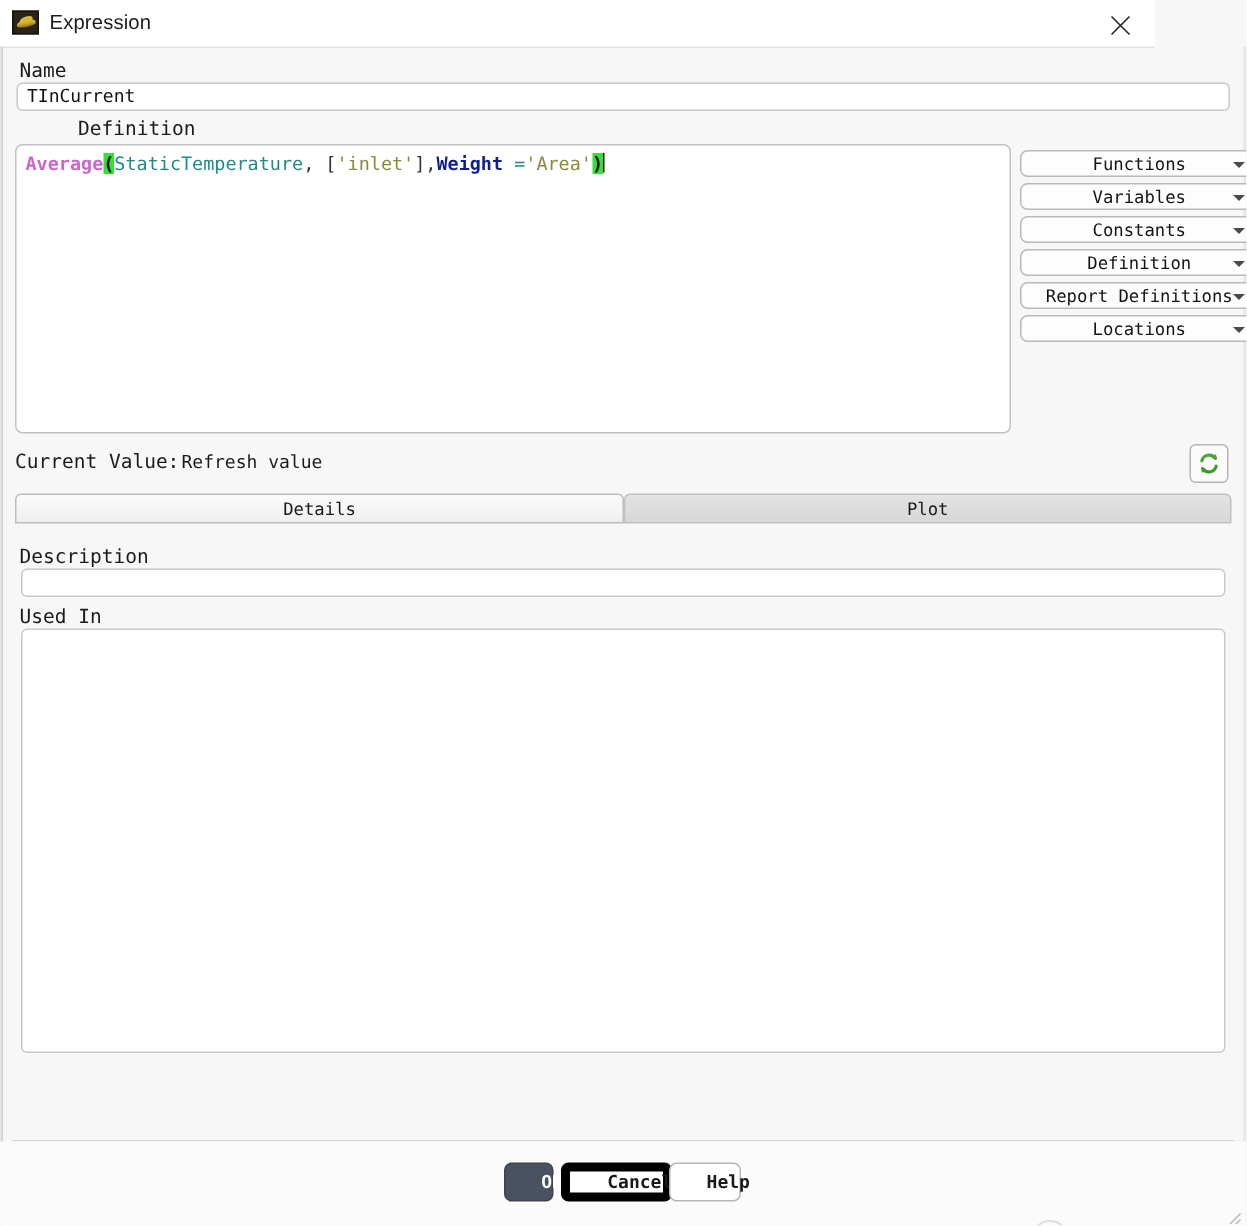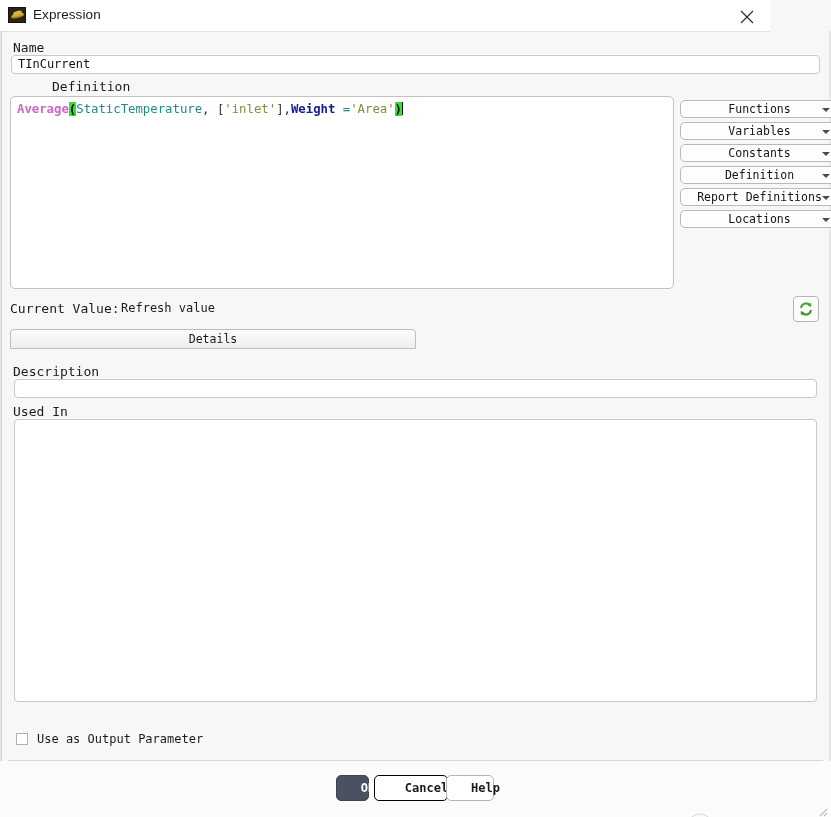--- a/index.html
+++ b/index.html
@@ -286,21 +286,21 @@
   }
   #ok-button {
     left: 336px; width: 32px;
     background: #4a5160;
     border: 1px solid #3d4352;
     color: #ffffff;
   }
   #cancel-button {
     left: 374px; width: 74px;
     background: #ffffff;
-    border: 1px solid #000000;
+    border: 6px solid #000000;
     color: #1a1a1a;
   }
   #help-button {
     left: 446px; width: 48px;
     background: #ffffff;
     border: 1px solid #b6b6b6;
     color: #1a1a1a;
   }
 
   
@@ -411,34 +411,33 @@
         <path d="M12.6,1.6 L13.4,5.4 L9.7,4.4 Z" fill="#4aa832"></path>
         <path d="M3.4,14.4 L2.6,10.6 L6.3,11.6 Z" fill="#3c9c28"></path>
       </svg>
     </span>
   </div>
 
   <div id="tabbar">
     <div class="tab" id="tab-details">
       <span>Details</span>
     </div>
+    <div class="tab" id="tab-plot">
+      <span>Plot</span>
+    </div>
   </div>
 
   <div class="label" id="description-label">Description</div>
   <div class="textfield" id="description-input">
     <span></span>
   </div>
 
   <div class="label" id="usedin-label">Used In</div>
   <div id="usedin-list"></div>
 
-  <div class="checkbox-row" id="checkbox-output">
-    <span class="checkbox-box"></span>
-    <span class="checkbox-label">Use as Output Parameter</span>
-  </div>
 
   <div id="footer-divider"></div>
   <div id="footer"></div>
   <div class="footer-button" id="ok-button">
     <span>OK</span>
   </div>
   <div class="footer-button" id="cancel-button">
     <span>Cancel</span>
   </div>
   <div class="footer-button" id="help-button">

